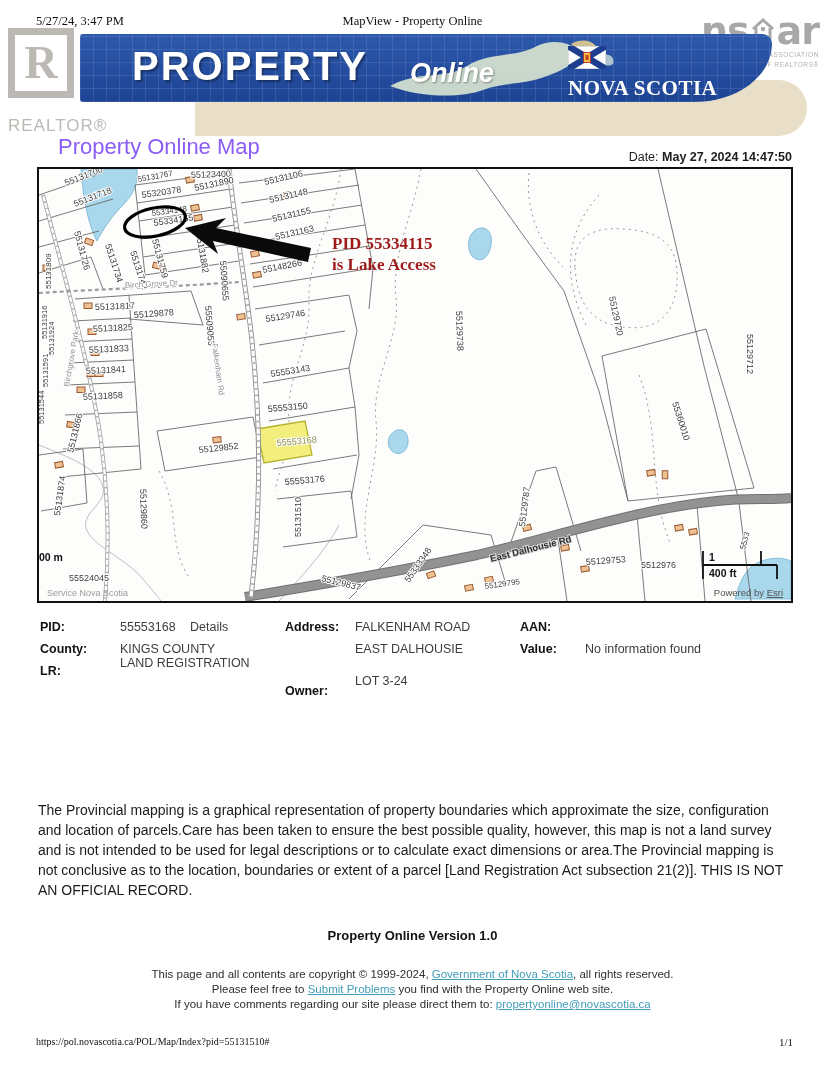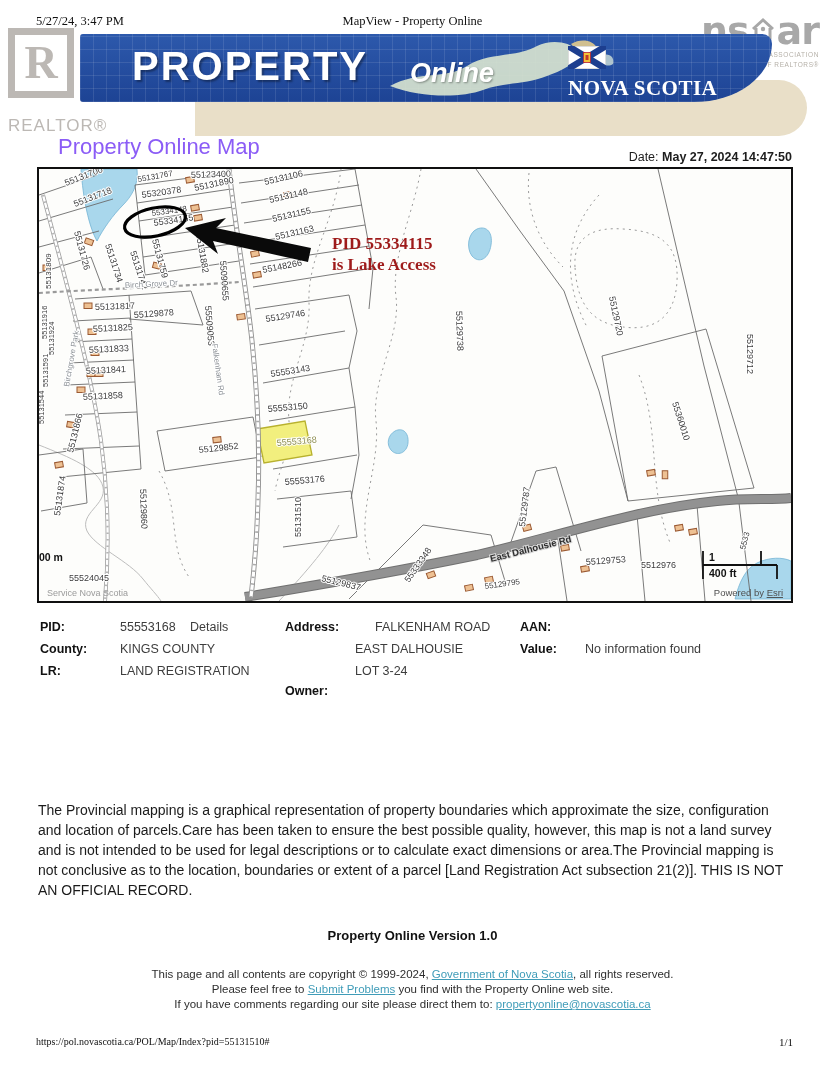--- a/index.html
+++ b/index.html
@@ -339,25 +339,25 @@
     </svg>
   </div>
 
   <div class="details">
     <div class="cell dl" style="left:2px;top:8px;">PID:</div>
     <div class="cell" style="left:82px;top:8px;">55553168</div>
     <div class="cell" style="left:152px;top:8px;">Details</div>
     <div class="cell dl" style="left:2px;top:30px;">County:</div>
     <div class="cell" style="left:82px;top:30px;">KINGS COUNTY</div>
     <div class="cell dl" style="left:2px;top:52px;">LR:</div>
-    <div class="cell" style="left:82px;top:52px;">LAND REGISTRATION</div>
+    <div class="cell" style="left:82px;top:44px;">LAND REGISTRATION</div>
     <div class="cell dl" style="left:247px;top:8px;">Address:</div>
-    <div class="cell" style="left:317px;top:8px;margin-left:20px;">FALKENHAM ROAD</div>
+    <div class="cell" style="left:317px;top:8px;">FALKENHAM ROAD</div>
     <div class="cell" style="left:317px;top:30px;">EAST DALHOUSIE</div>
-    <div class="cell" style="left:317px;top:52px;text-align:right;">LOT 3-24</div>
+    <div class="cell" style="left:317px;top:62px;text-align:right;">LOT 3-24</div>
     <div class="cell dl" style="left:247px;top:72px;">Owner:</div>
     <div class="cell dl" style="left:482px;top:8px;">AAN:</div>
     <div class="cell dl" style="left:482px;top:30px;">Value:</div>
     <div class="cell" style="left:547px;top:30px;">No information found</div>
   </div>
 
   <div class="disclaimer">The Provincial mapping is a graphical representation of property boundaries which approximate the size, configuration and location of parcels.Care has been taken to ensure the best possible quality, however, this map is not a land survey and is not intended to be used for legal descriptions or to calculate exact dimensions or area.The Provincial mapping is not conclusive as to the location, boundaries or extent of a parcel [Land Registration Act subsection 21(2)]. THIS IS NOT AN OFFICIAL RECORD.</div>
 
   <div class="site-footer">
     <div class="sf-title">Property Online Version 1.0</div>

